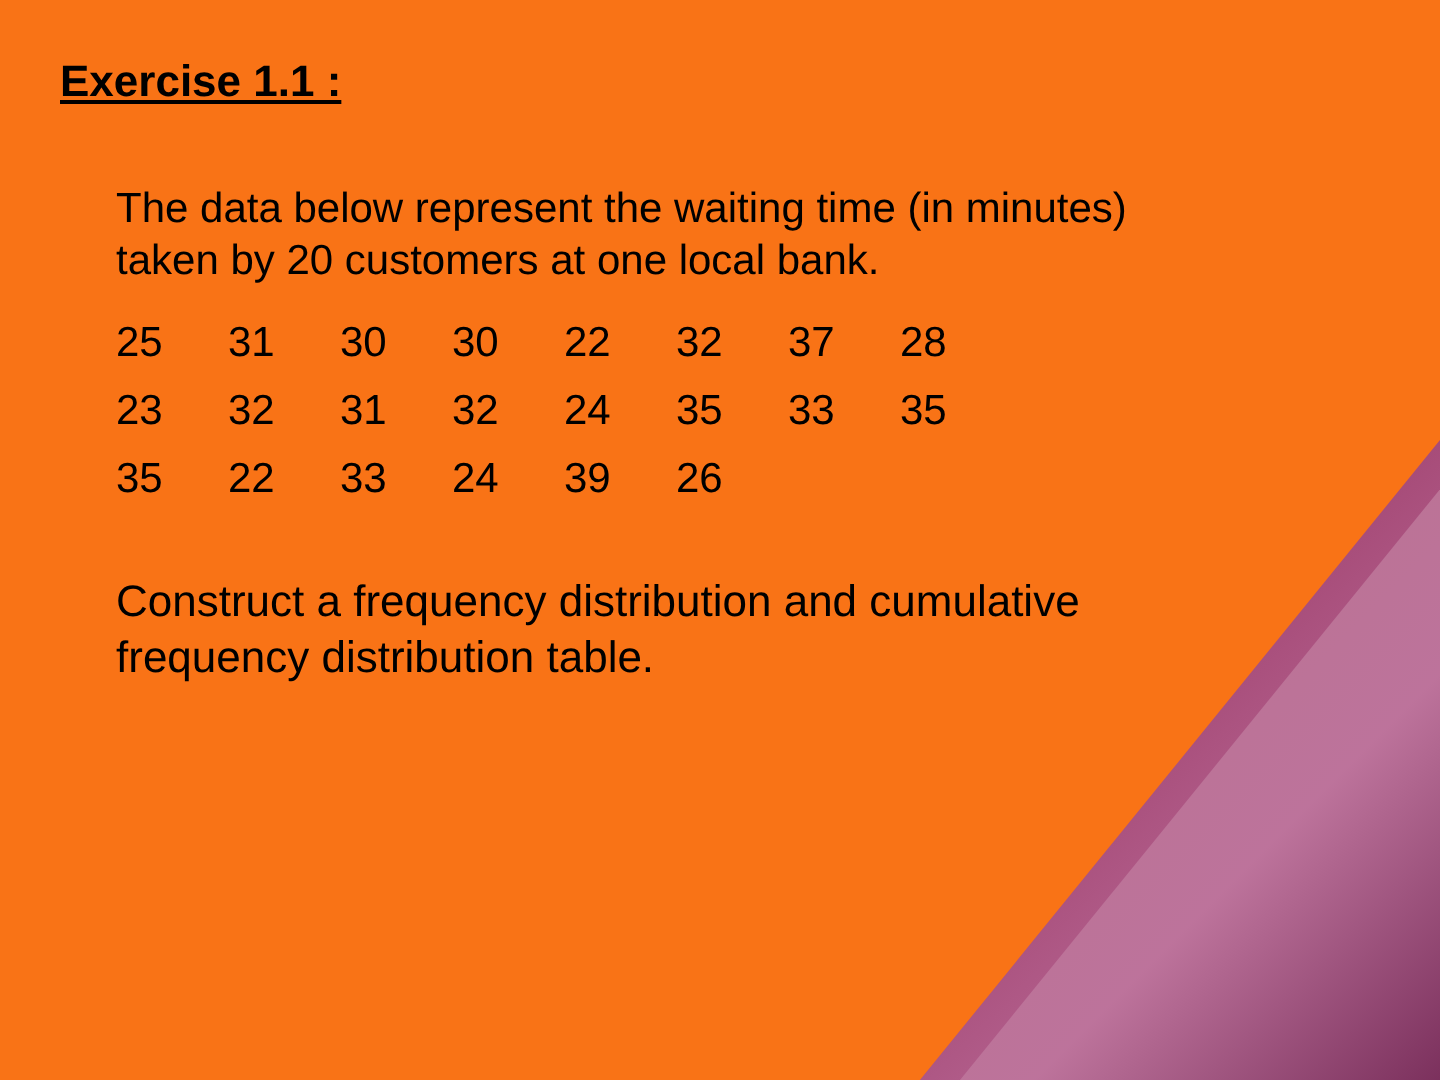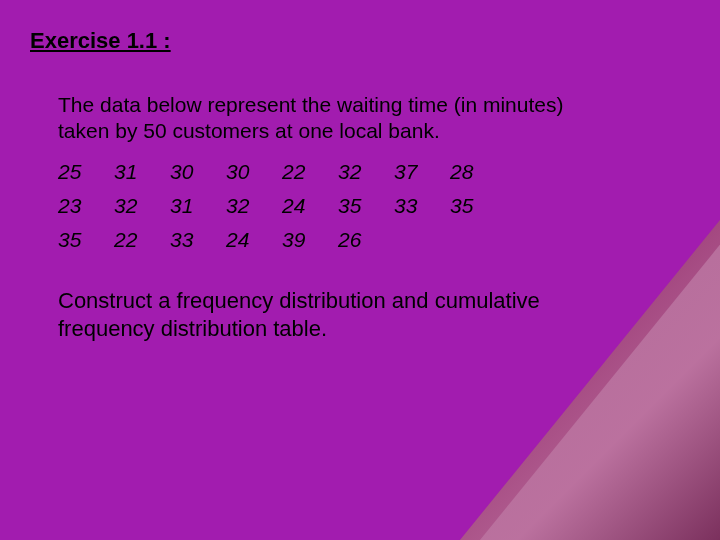--- a/index.html
+++ b/index.html
@@ -5,21 +5,21 @@
   * { margin: 0; padding: 0; box-sizing: border-box; }
   html, body { width: 720px; height: 540px; overflow: hidden; }
   body {
     font-family: Candara, "Trebuchet MS", "Segoe UI", sans-serif;
     background: #000;
     position: relative;
   }
   .slide {
     position: absolute;
     inset: 0;
-    background: #a21caf;
+    background: #f97316;
     width: 720px;
     height: 540px;
   }
   .triangle {
     position: absolute;
     right: 0;
     bottom: 0;
     width: 0;
     height: 0;
     border-left: 260px solid transparent;
@@ -61,21 +61,20 @@
     font-size: 21px;
     line-height: 1.25;
     margin-left: 28px;
     max-width: 560px;
     margin-bottom: 10px;
   }
   table.data {
     margin-left: 28px;
     border-collapse: collapse;
     font-size: 21px;
-    font-style: italic;
   }
   table.data td {
     padding: 5px 22px 5px 0;
     text-align: left;
     min-width: 56px;
     vertical-align: top;
   }
   .instruction {
     font-size: 22px;
     line-height: 1.3;
@@ -87,21 +86,21 @@
 </head>
 <body>
 
 <div class="slide">
   <div class="triangle"></div>
   <div class="grad-overlay"></div>
 
   <div class="content">
     <div class="ex-title">Exercise 1.1 :</div>
 
-    <div class="intro">The data below represent the waiting time (in minutes) taken by 50 customers at one local bank.</div>
+    <div class="intro">The data below represent the waiting time (in minutes) taken by 20 customers at one local bank.</div>
 
     <table class="data">
       <tbody>
         <tr>
           <td>25</td>
           <td>31</td>
           <td>30</td>
           <td>30</td>
           <td>22</td>
           <td>32</td>

